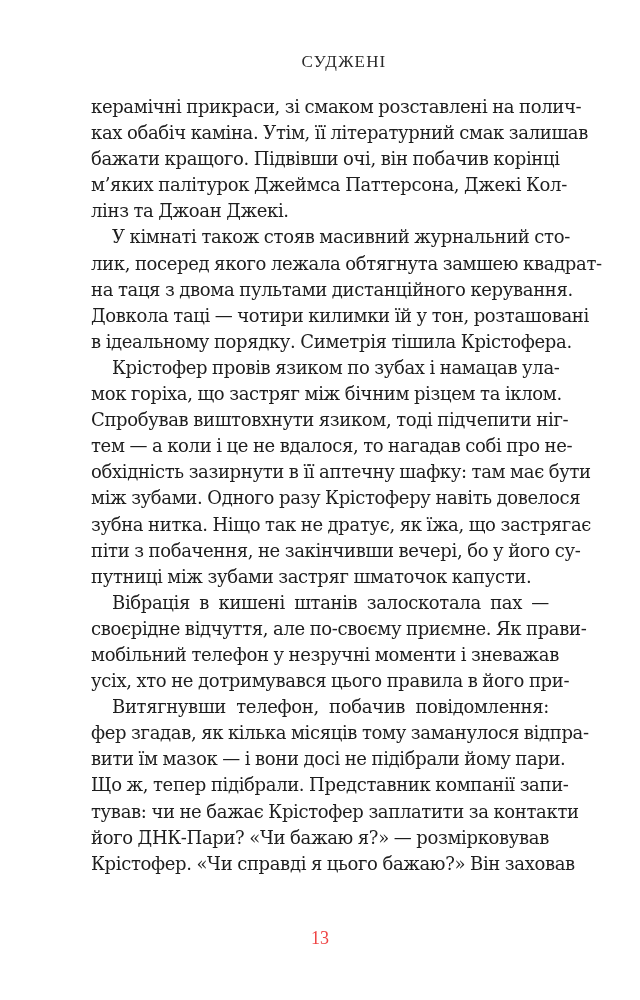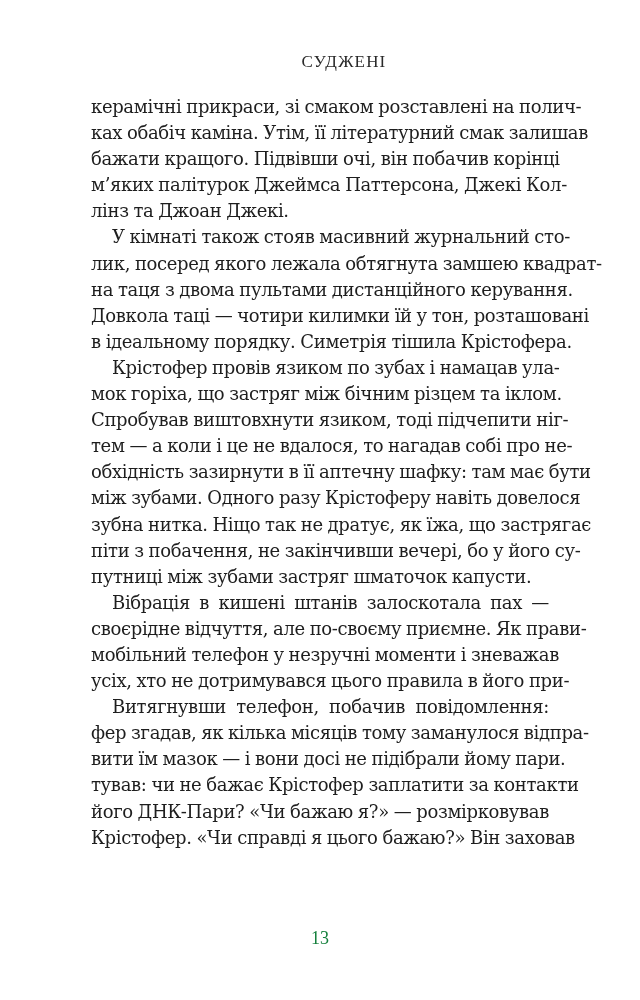--- a/index.html
+++ b/index.html
@@ -52,21 +52,21 @@
       text-align-last: left;
     }
     .folio {
       position: absolute;
       top: 928px;
       left: 0;
       width: 640px;
       text-align: center;
       font-family: "Liberation Serif", serif;
       font-size: 18px;
-      color: #15803d;
+      color: #ef4444;
     }
   </style>
 </head>
 <body>
 
 <div class="running-head">СУДЖЕНІ</div>
 
 <div class="body-text">
   <span class="line">керамічні прикраси, зі смаком розставлені на полич-</span>
   <span class="line">ках обабіч каміна. Утім, її літературний смак залишав</span>
@@ -87,18 +87,19 @@
   <span class="line">зубна нитка. Ніщо так не дратує, як їжа, що застрягає</span>
   <span class="line">піти з побачення, не закінчивши вечері, бо у його су-</span>
   <span class="line last">путниці між зубами застряг шматочок капусти.</span>
   <span class="line indent">Вібрація в кишені штанів залоскотала пах —</span>
   <span class="line">своєрідне відчуття, але по-своєму приємне. Як прави-</span>
   <span class="line">мобільний телефон у незручні моменти і зневажав</span>
   <span class="line">усіх, хто не дотримувався цього правила в його при-</span>
   <span class="line indent">Витягнувши телефон, побачив повідомлення:</span>
   <span class="line">фер згадав, як кілька місяців тому заманулося відпра-</span>
   <span class="line">вити їм мазок — і вони досі не підібрали йому пари.</span>
+  <span class="line">Що ж, тепер підібрали. Представник компанії запи-</span>
   <span class="line">тував: чи не бажає Крістофер заплатити за контакти</span>
   <span class="line">його ДНК-Пари? «Чи бажаю я?» — розмірковував</span>
   <span class="line">Крістофер. «Чи справді я цього бажаю?» Він заховав</span>
 </div>
 
 <div class="folio">13</div>
 
 </body></html>

